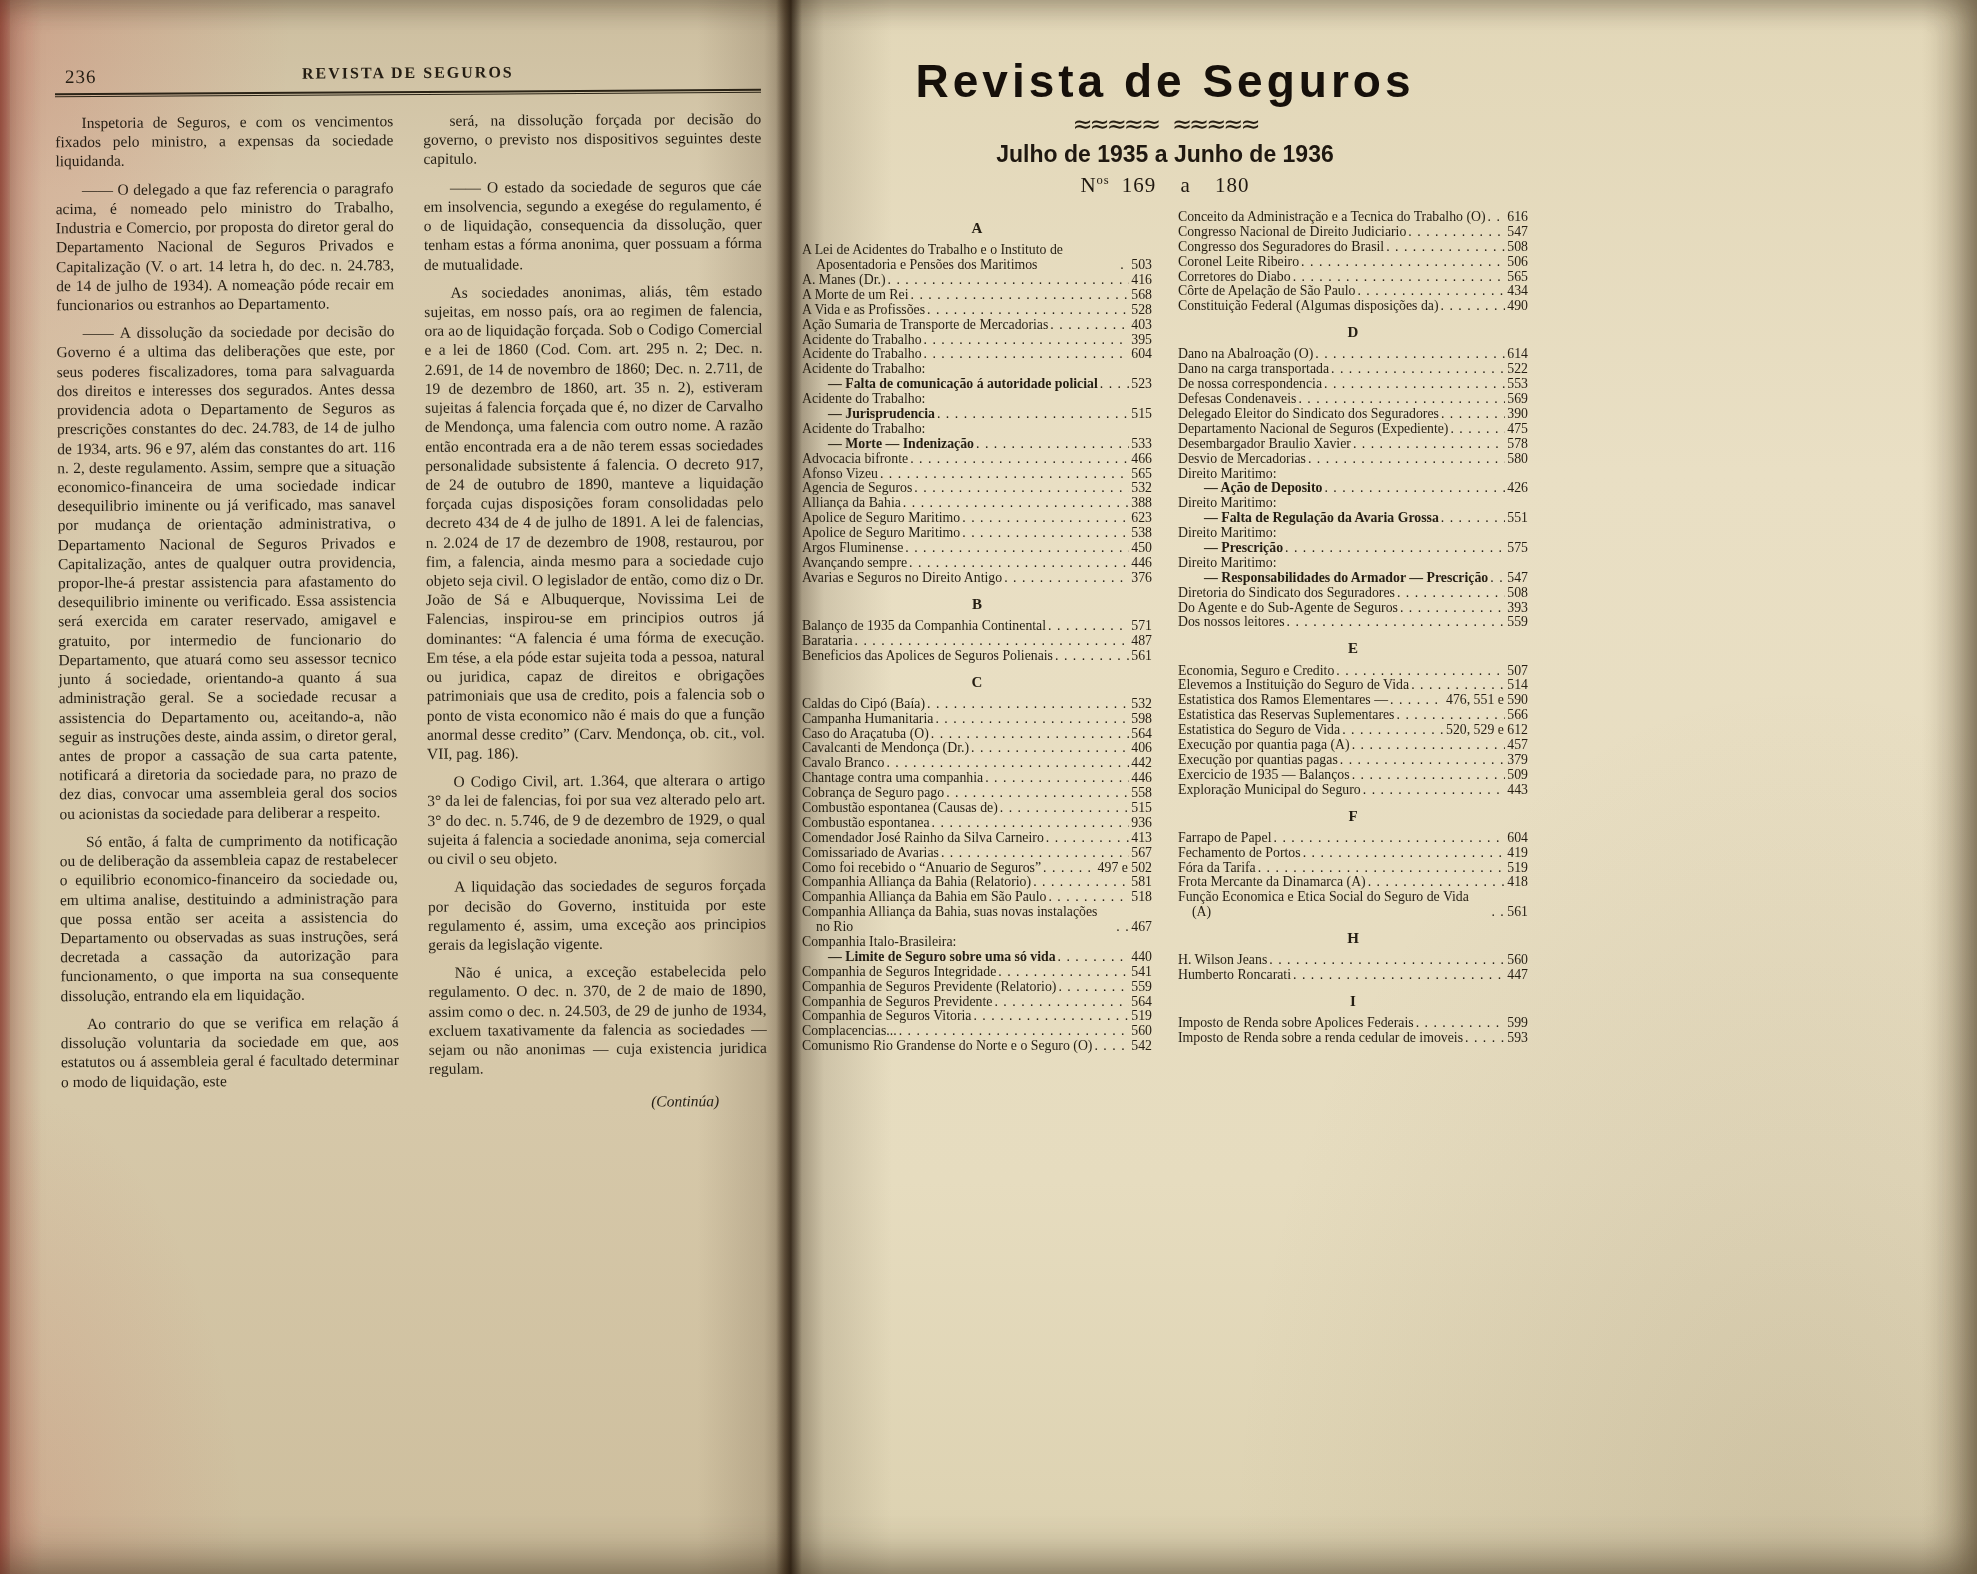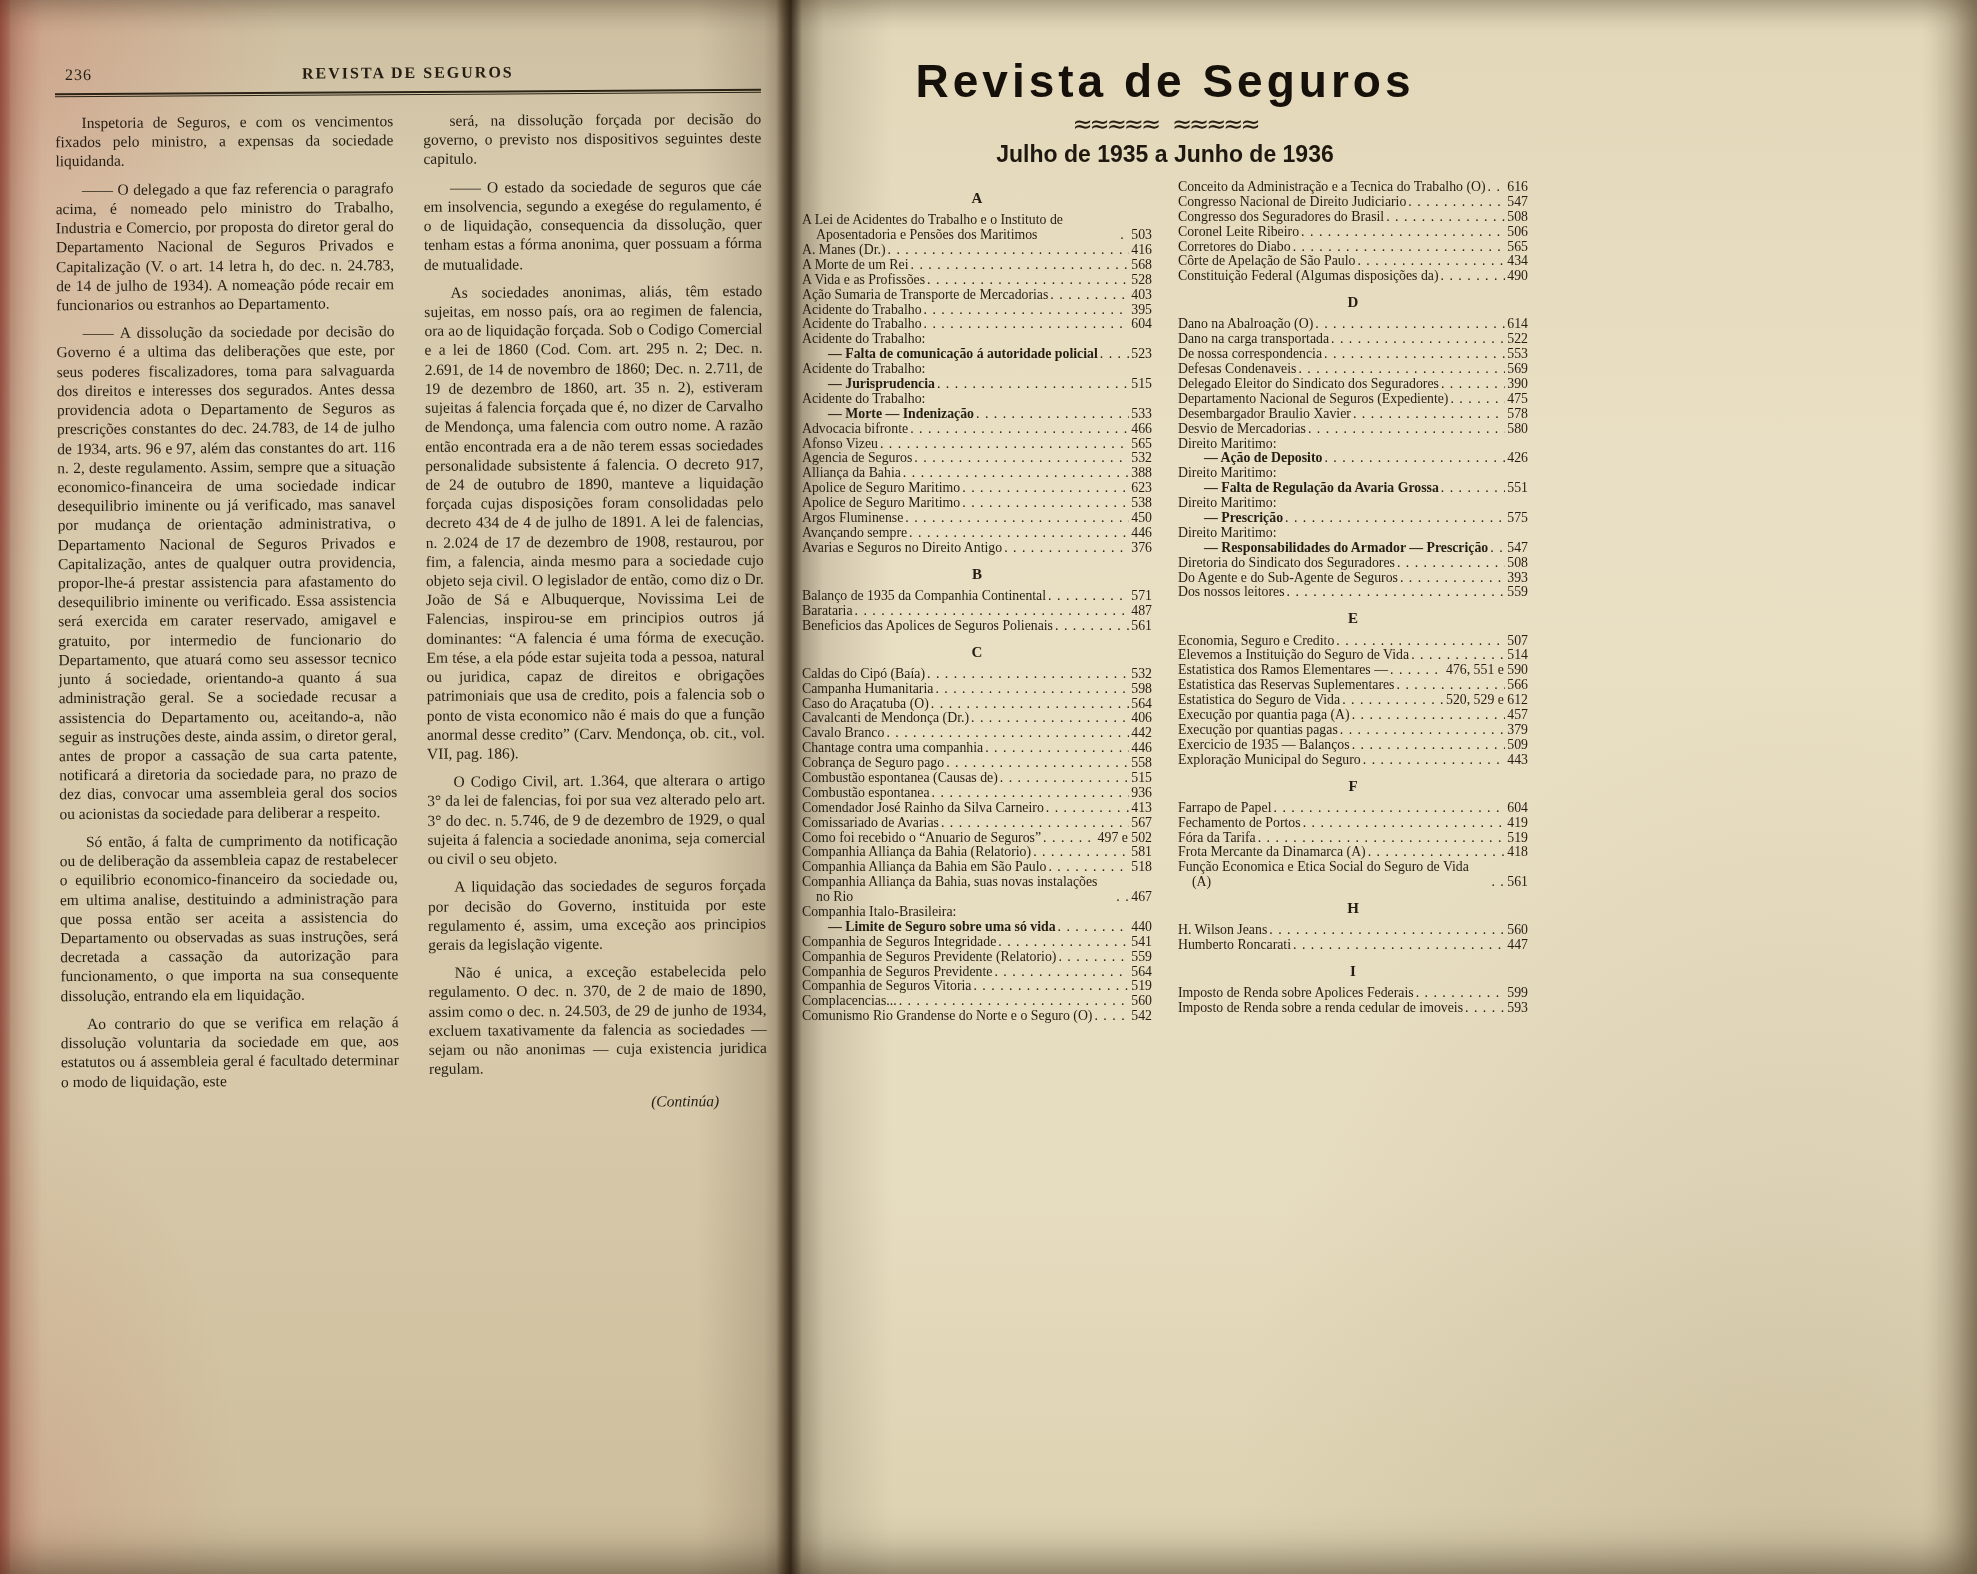--- a/index.html
+++ b/index.html
@@ -16,21 +16,21 @@
       linear-gradient(90deg, rgba(178,74,64,.34), rgba(178,74,64,0) 42px),
       linear-gradient(270deg, rgba(62,44,26,.50), rgba(62,44,26,.16) 28px, rgba(62,44,26,0) 95px),
       linear-gradient(180deg, #ccbe9f, #d8cbae 12%, #d6c8a9 70%, #cdbe9d); }
   .red-edge { position:absolute; left:0; top:0; bottom:0; width:10px;
     background:linear-gradient(90deg, #b9544a, rgba(185,84,74,.25)); opacity:.75; }
   .gutter { position:absolute; left:776px; top:0; width:26px; height:100%;
     background:linear-gradient(90deg, rgba(40,25,10,0), rgba(40,25,10,.55) 35%, rgba(28,16,6,.72) 55%, rgba(40,25,10,0)); z-index:3; }
 
   .lp-inner { position:absolute; left:58px; top:64px; width:706px; color:#241d13; transform:rotate(-0.35deg); }
   .lp-header { position:relative; height:24px; }
-  .lp-pagenum { position:absolute; left:10px; top:0; font-size:16px; letter-spacing:1px; }
+  .lp-pagenum { position:absolute; left:10px; top:0; font-size:19px; letter-spacing:1px; }
   .lp-title { position:absolute; left:0; right:0; top:0; text-align:center; font-size:16px; font-weight:bold; letter-spacing:2px; }
   .lp-rule { height:4px; border-top:2.5px solid #2a2316; border-bottom:1px solid #2a2316; margin-top:3px; margin-bottom:16px; }
   .lp-cols { display:flex; gap:30px; }
   .lp-col { width:338px; font-size:15.5px; line-height:1.24; text-align:justify; }
   .para { text-indent:1.7em; margin-bottom:9px; }
   .continua { text-align:right; font-style:italic; padding-right:48px; margin-top:14px; font-size:15.5px; }
 
   
   .right-page { position:absolute; left:792px; top:0; width:1185px; height:1574px;
     background:
@@ -99,20 +99,23 @@
   <div class="gutter"></div>
 
   <div class="right-page">
     <div class="rp-inner">
       <h1 class="rp-title">Revista de Seguros</h1>
       <div class="rp-subtitle-row">
         <span class="squiggle">≈≈≈≈≈</span>
         <span class="squiggle">≈≈≈≈≈</span>
       </div>
       <div class="rp-period">Julho de 1935 a Junho de 1936</div>
+      <div class="rp-nos">
+        <span>N</span><sup>os</sup><span class="nos-rest">169 a 180</span>
+      </div>
       <div class="idx-cols">
         <div class="idx-col" id="idx-col1">
             <div class="section-letter">A</div>
             <div class="entry">
               <span class="entry-text">A Lei de Acidentes do Trabalho e o Instituto de Aposentadoria e Pensões dos Maritimos</span>
               <span class="dots"></span>
               <span class="page-num">503</span>
             </div>
             <div class="entry">
               <span class="entry-text">A. Manes (Dr.)</span>

